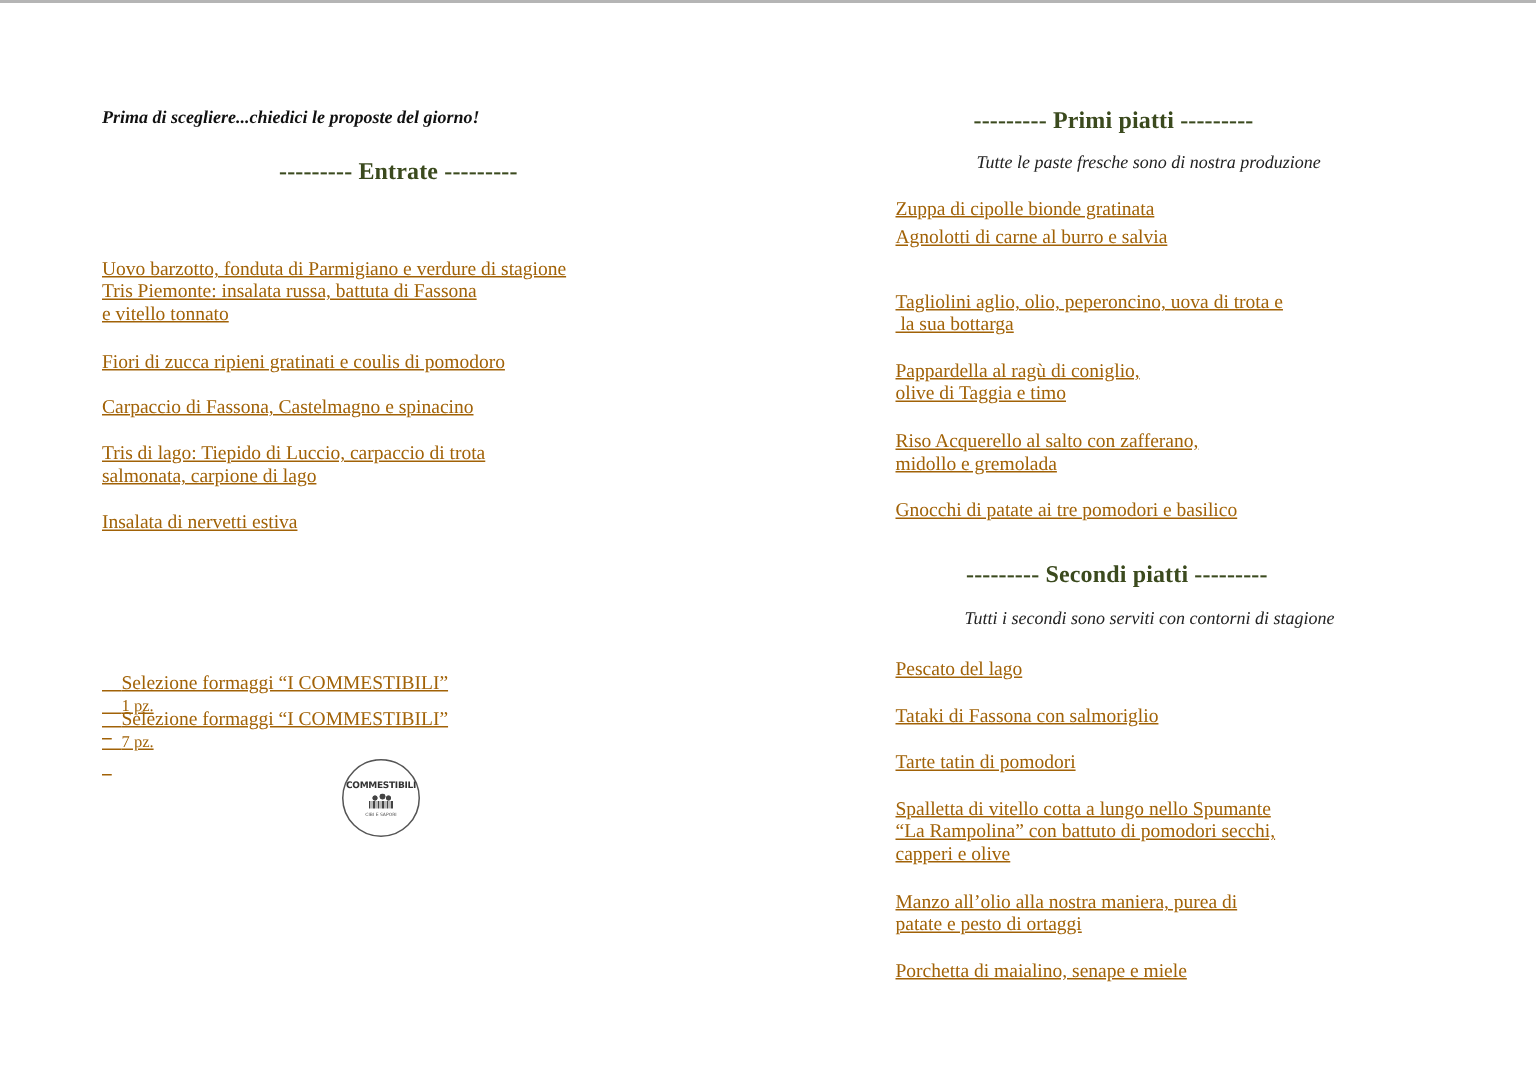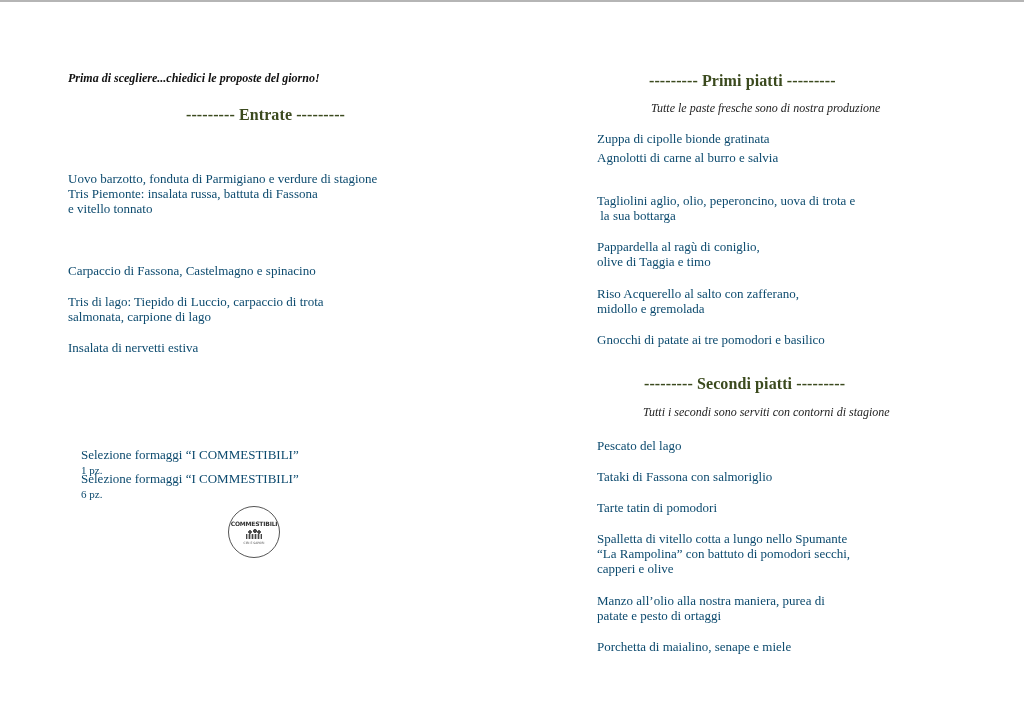--- a/index.html
+++ b/index.html
@@ -50,22 +50,23 @@
     position: absolute;
     font-size: 12px;
     font-style: italic;
     color: #222;
     white-space: nowrap;
   }
   .dish {
     position: absolute;
     font-size: 13px;
     line-height: 15px;
-    color: #0c4a6e;
+    color: #a16207;
     white-space: pre;
+    text-decoration: underline;
   }
   .dish .qty { font-size: 11px; }
 
   .logo {
     position: absolute;
     left: 228px; top: 506px;
     width: 50px; height: 50px;
     border: 1px solid #555;
     border-radius: 50%;
     background: #fff;
@@ -111,32 +112,33 @@
 <div class="top-border"></div>
 
 <div class="page page-left">
   <div class="intro">Prima di scegliere...chiedici le proposte del giorno!</div>
 
   <div class="section-heading" style="left:186px; top:106px;">--------- Entrate ---------</div>
 
   <div class="dish" style="left:68px; top:155px;margin-top:16px;">Uovo barzotto, fonduta di Parmigiano e verdure di stagione</div>
   <div class="dish" style="left:68px; top:186px;">Tris Piemonte: insalata russa, battuta di Fassona
 e vitello tonnato</div>
+  <div class="dish" style="left:68px; top:233px;">Fiori di zucca ripieni gratinati e coulis di pomodoro</div>
   <div class="dish" style="left:68px; top:263px;">Carpaccio di Fassona, Castelmagno e spinacino</div>
   <div class="dish" style="left:68px; top:294px;">Tris di lago: Tiepido di Luccio, carpaccio di trota
 salmonata, carpione di lago</div>
   <div class="dish" style="left:68px; top:340px;">Insalata di nervetti estiva</div>
 
   <div class="dish" style="left:68px; top:432px;">
     <span>Selezione formaggi “I COMMESTIBILI”</span>
     <span class="qty">1 pz.</span>
   </div>
   <div class="dish" style="left:68px; top:456px;">
     <span>Selezione formaggi “I COMMESTIBILI”</span>
-    <span class="qty">6 pz.</span>
+    <span class="qty">7 pz.</span>
   </div>
 
   <div class="logo">
     <div class="logo-text">COMMESTIBILI</div>
     <div class="logo-basket">
       <div class="leaves"></div>
       <div class="crate"></div>
     </div>
     <div class="logo-sub">CIBI E SAPORI</div>
   </div>

